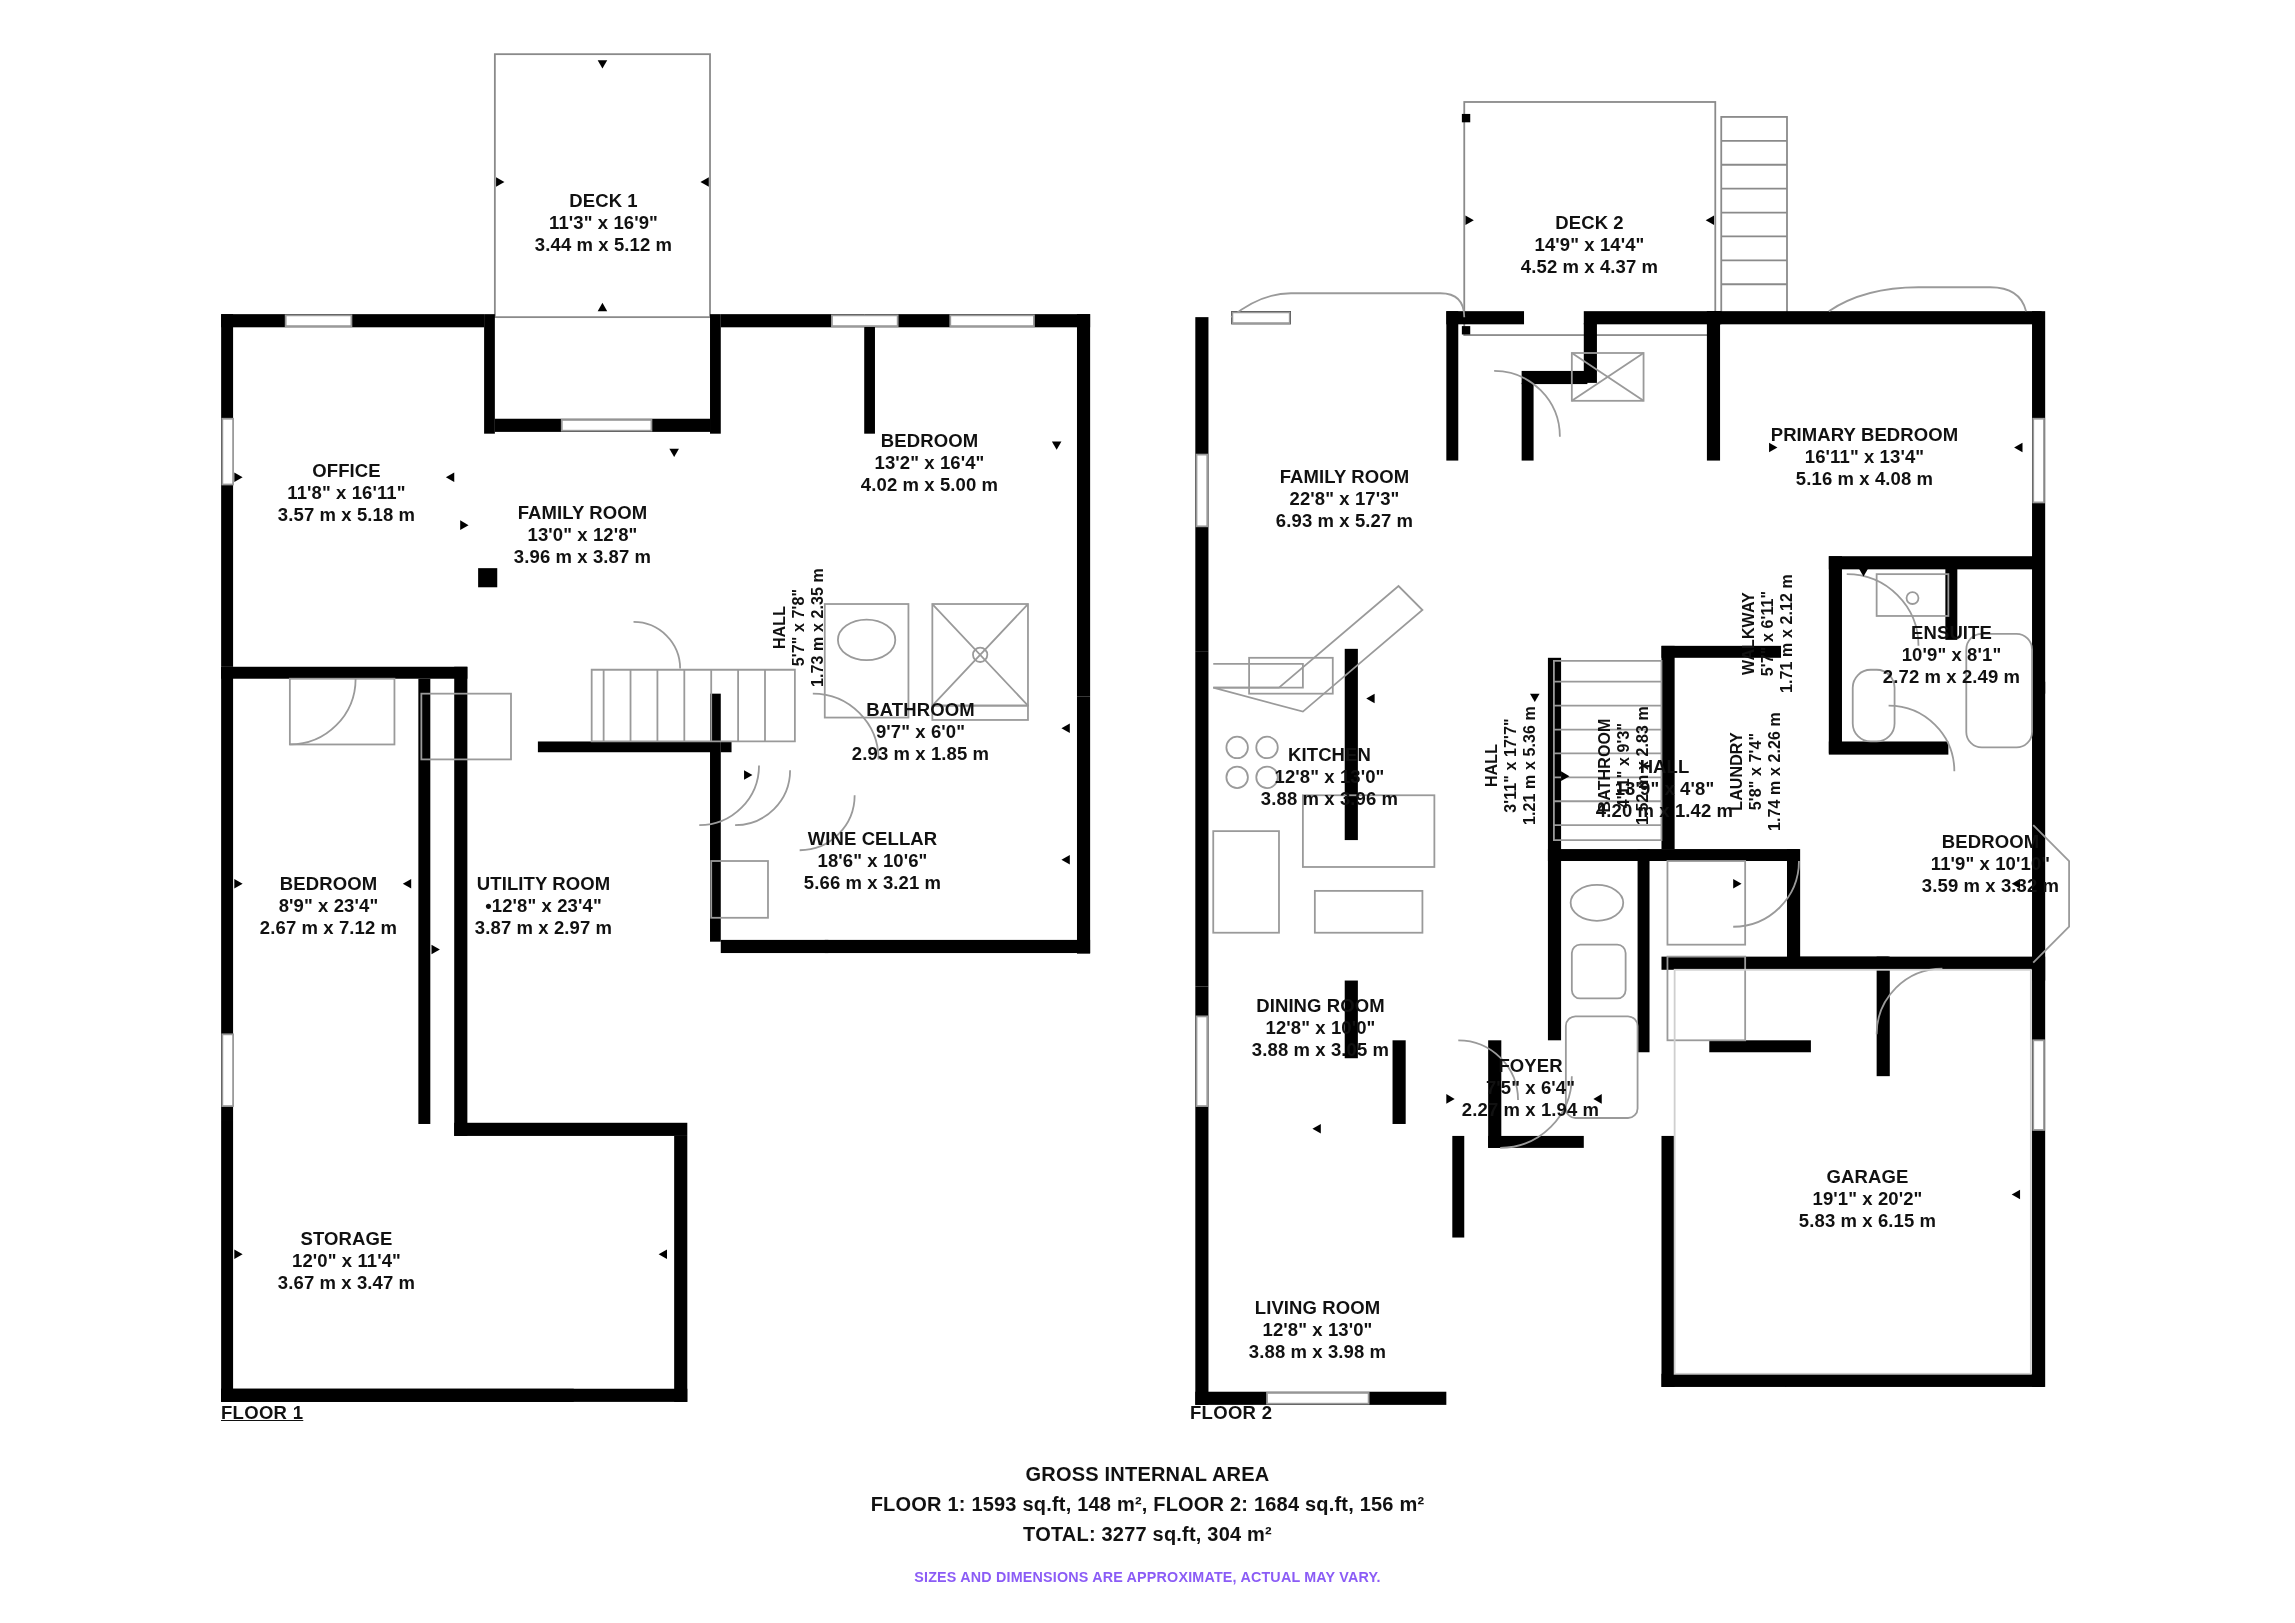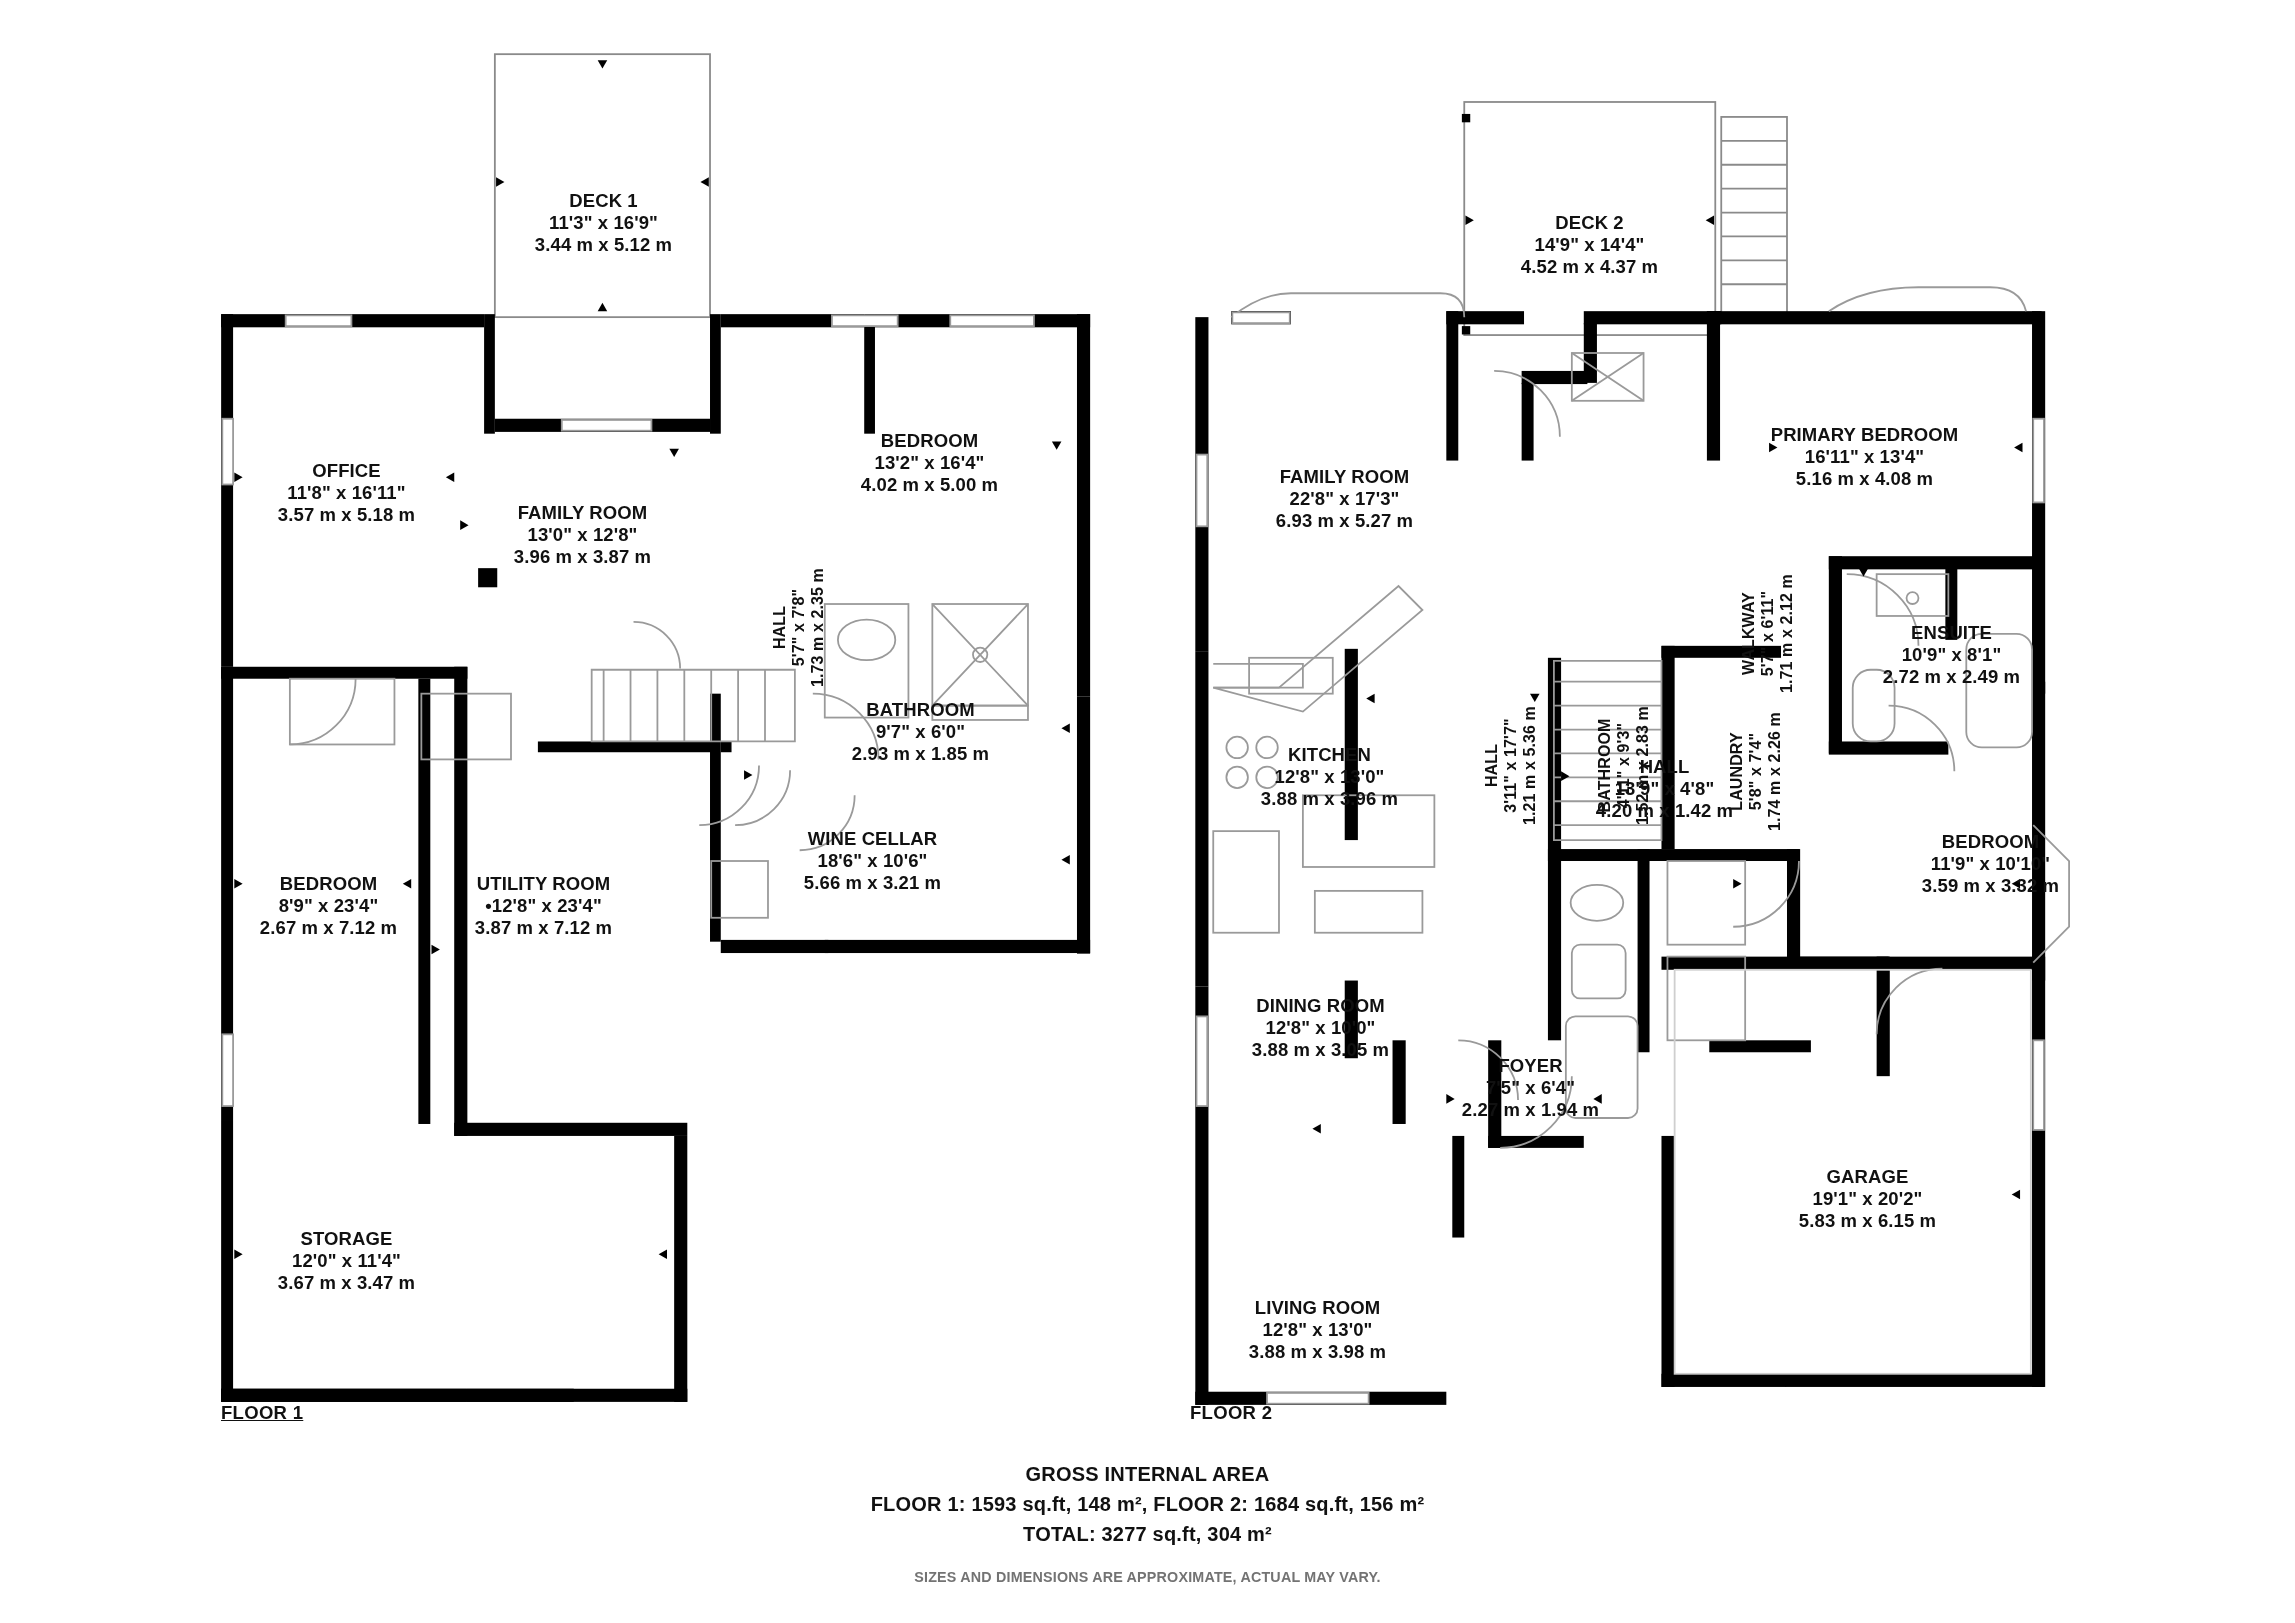--- a/index.html
+++ b/index.html
@@ -20,21 +20,21 @@
   .room.sm .nm,.room.sm .ft,.room.sm .mt{font-size:16px;}
 
   
   .room.rot{transform-origin:0 0;transform:rotate(-90deg);}
 
   .floorlabel{position:absolute;font-size:18.5px;font-weight:700;letter-spacing:0.3px;}
 
   
   #footer{position:absolute;left:0;right:0;top:1459px;text-align:center;}
   #footer .l{font-size:20px;font-weight:700;line-height:1.5;letter-spacing:0.2px;}
-  #footer .disc{font-size:14.3px;color:#737373;font-weight:700;margin-top:20.3px;letter-spacing:0.2px;}
+  #footer .disc{font-size:14.3px;color:#8b5cf6;font-weight:700;margin-top:20.3px;letter-spacing:0.2px;}
 
   #watermark{position:absolute;left:0;right:0;top:1530px;text-align:center;
     font-size:45px;font-weight:700;color:#efefef;letter-spacing:1.2px;
     pointer-events:none;user-select:none;white-space:nowrap;}
 
   .bullet{font-size:18.5px;}
 </style>
 </head>
 <body>
 
@@ -326,21 +326,21 @@
 
   <div class="room" style="left:251px;top:873px;width:155px;">
     <div class="nm">BEDROOM</div>
     <div class="ft">8'9" x 23'4"</div>
     <div class="mt">2.67 m x 7.12 m</div>
   </div>
 
   <div class="room" style="left:460px;top:873px;width:167px;">
     <div class="nm">UTILITY ROOM</div>
     <div class="ft"><span class="bullet">•</span><span>12'8" x 23'4"</span></div>
-    <div class="mt">3.87 m x 7.12 m</div>
+    <div class="mt">3.87 m x 2.97 m</div>
   </div>
 
   <div class="room" style="left:269px;top:1228px;width:155px;">
     <div class="nm">STORAGE</div>
     <div class="ft">12'0" x 11'4"</div>
     <div class="mt">3.67 m x 3.47 m</div>
   </div>
 
   <div class="floorlabel" style="left:221px;top:1402px;text-decoration:underline;">FLOOR 1</div>
 

